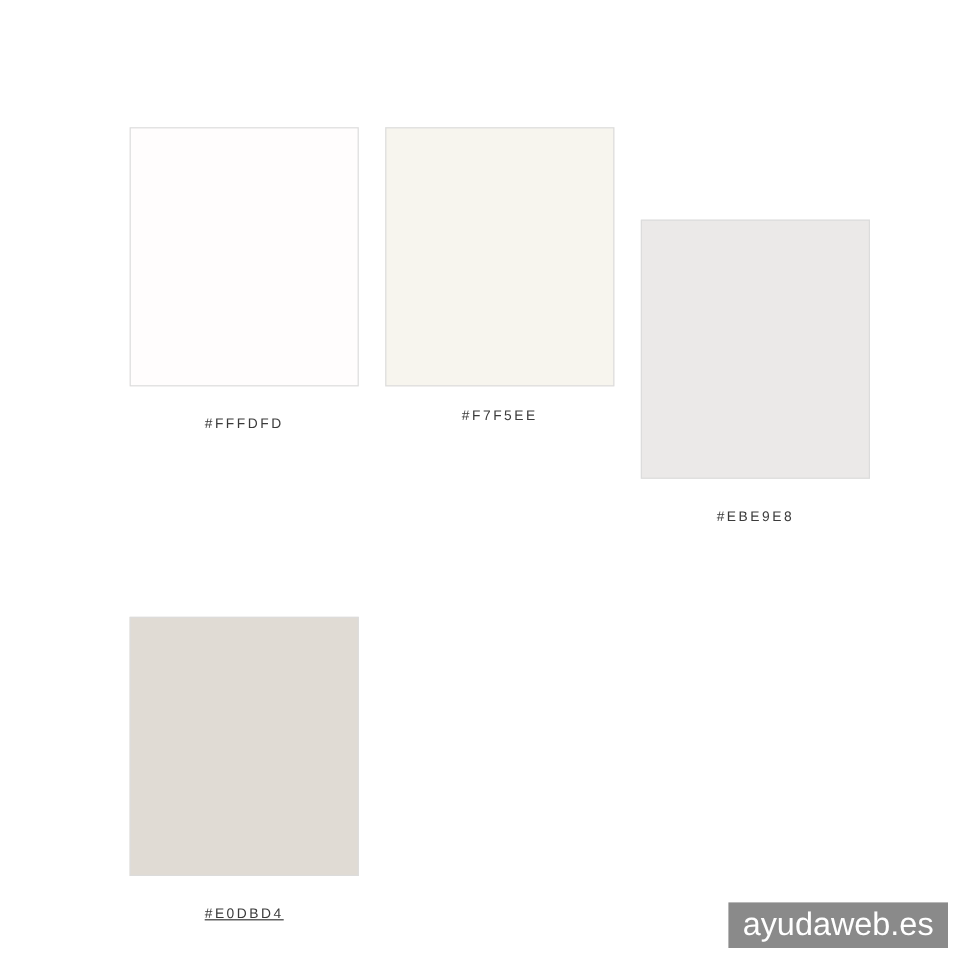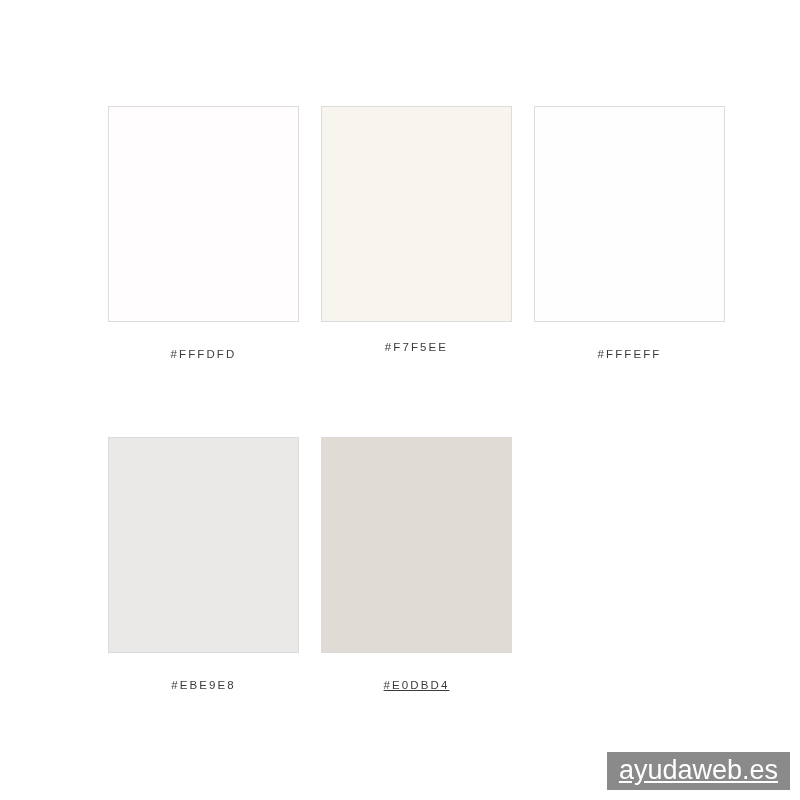--- a/index.html
+++ b/index.html
@@ -68,44 +68,39 @@
     align-items: center;
     justify-content: center;
   }
 
   #watermark-text {
     color: #FFFFFF;
     font-size: 27px;
     font-family: "Liberation Sans", sans-serif;
     line-height: 1.05;
     letter-spacing: 0px;
-    text-decoration: underline;
   }
 </style>
 </head>
 <body>
 
 <div id="palette-page" style="background-color: rgb(255, 255, 255);">
 
   <div id="palette-grid">
 
     <div class="swatch-cell">
       <div class="swatch-chip" style="background-color: rgb(255, 253, 253); border-color: rgb(220, 220, 220);"></div>
       <div class="swatch-label" style="color: rgb(59, 59, 59);">#FFFDFD</div>
     </div>
 
     <div class="swatch-cell">
       <div class="swatch-chip" style="background-color: rgb(247, 245, 238); border-color: rgb(220, 220, 220);"></div>
       <div class="swatch-label" style="color: rgb(59, 59, 59); margin-top: 19px;">#F7F5EE</div>
     </div>
 
-    <div class="swatch-cell">
-      <div class="swatch-chip" style="background-color: rgb(255, 254, 255); border-color: rgb(220, 220, 220);"></div>
-      <div class="swatch-label" style="color: rgb(59, 59, 59);">#FFFEFF</div>
-    </div>
 
     <div class="swatch-cell row-bottom">
       <div class="swatch-chip" style="background-color: rgb(235, 233, 232); border-color: rgb(220, 220, 220);"></div>
       <div class="swatch-label" style="color: rgb(59, 59, 59);">#EBE9E8</div>
     </div>
 
     <div class="swatch-cell row-bottom">
       <div class="swatch-chip" style="background-color: rgb(224, 219, 212); border-color: rgb(220, 220, 220);"></div>
       <div class="swatch-label" style="color: rgb(59, 59, 59); text-decoration: underline;">#E0DBD4</div>
     </div>

